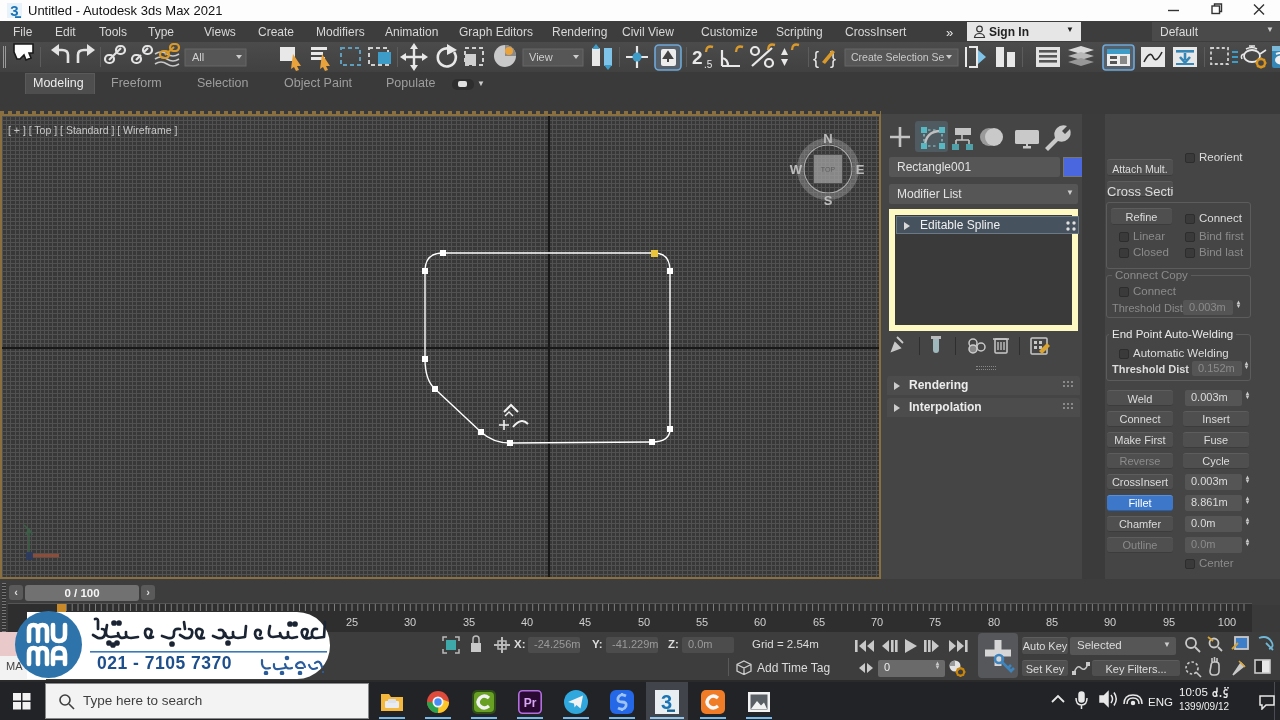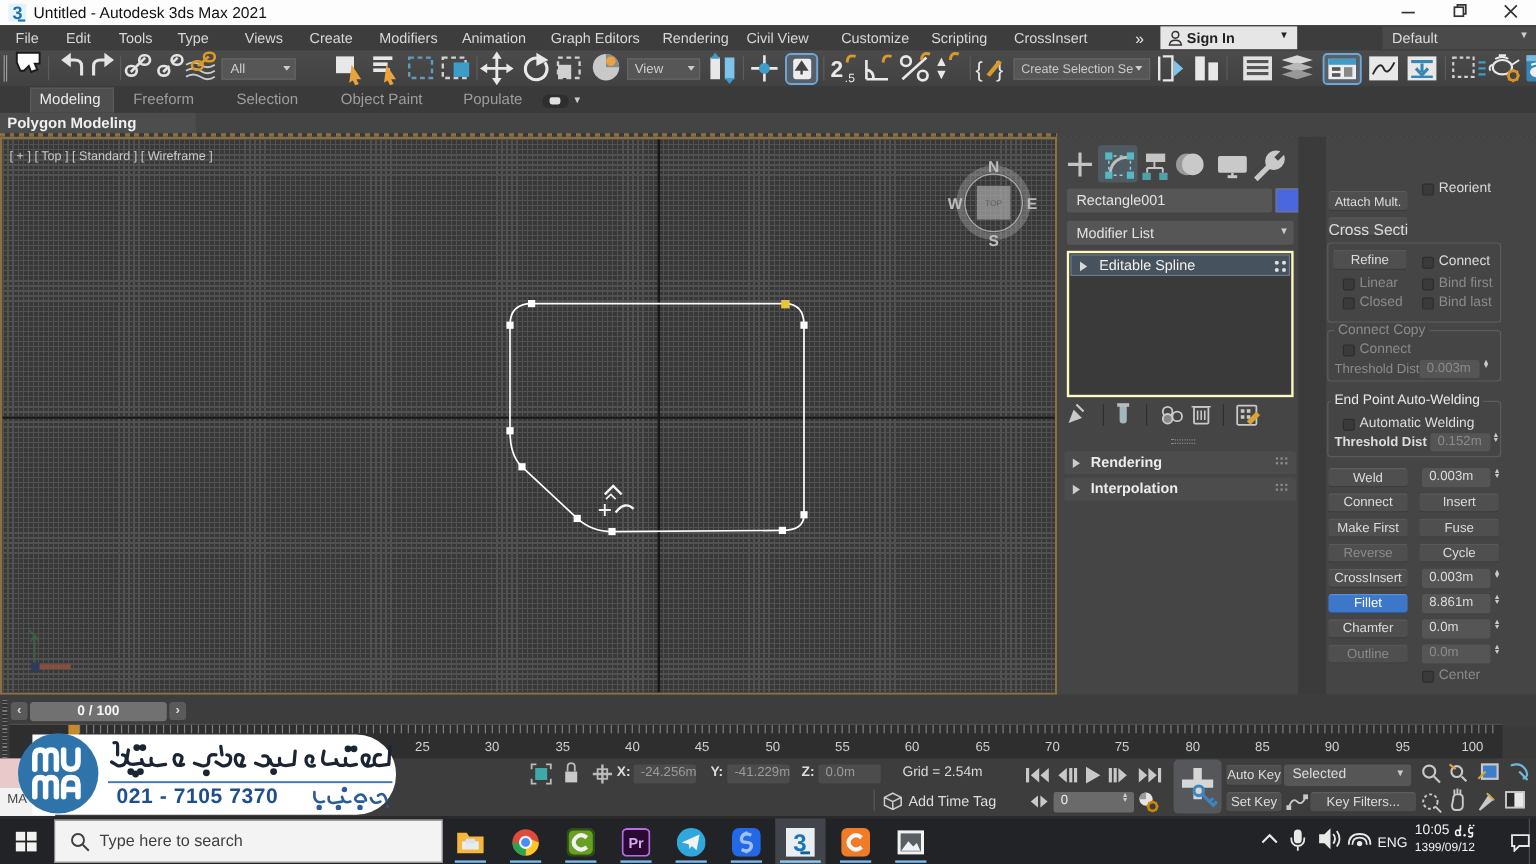--- a/index.html
+++ b/index.html
@@ -272,23 +272,20 @@
   <div class="abs" id="ribbontabs"></div>
   <div class="abs" style="left:25px;top:73px;width:70px;height:21px;background:#4e4e4e;border:1px solid #5a5a5a;border-bottom:none"></div>
   <div class="abs" style="left:33px;top:76px;font-size:12.5px;color:#ececec">Modeling</div>
   <div class="abs" style="left:111px;top:76px;font-size:12.5px;color:#9e9e9e">Freeform</div>
   <div class="abs" style="left:197px;top:76px;font-size:12.5px;color:#9e9e9e">Selection</div>
   <div class="abs" style="left:284px;top:76px;font-size:12.5px;color:#9e9e9e">Object Paint</div>
   <div class="abs" style="left:386px;top:76px;font-size:12.5px;color:#9e9e9e">Populate</div>
   <div class="abs" style="left:452px;top:79px;width:22px;height:11px;background:#2e2e2e;border-radius:5px"></div>
   <div class="abs" style="left:458px;top:81px;width:9px;height:6px;background:#e0e0e0;border-radius:2px"></div>
   <div class="abs" style="left:477px;top:79px;font-size:8px;color:#ccc">▼</div>
-  <div class="abs" id="ribbonrow">
-      <div class="abs" id="polylabel">Polygon Modeling</div>
-    </div>
   <div class="abs" style="left:0;top:111px;width:881px;height:3px;background:repeating-linear-gradient(90deg,#8a7040 0 4px,#383838 4px 8px)"></div>
     <div class="abs" style="left:881px;top:114px;width:399px;height:4px;background:repeating-linear-gradient(90deg,#6b6b6b 0 2px,#3e3e3e 2px 5px)"></div>
     <div class="abs" id="vp">
       <div class="abs" id="vpgrid"></div>
     <svg class="abs" style="left:0;top:0" width="877" height="461" viewBox="2 116 877 461">
       <line x1="549" y1="116" x2="549" y2="577" stroke="#181818" stroke-width="2"></line>
       <line x1="2" y1="348" x2="879" y2="348" stroke="#181818" stroke-width="2"></line>
       <g opacity="0.75">
         <circle cx="828" cy="169" r="28" fill="none" stroke="#c8c8c8" stroke-width="6" opacity="0.4"></circle>
         <circle cx="828" cy="169" r="24" fill="none" stroke="#e8e8e8" stroke-width="1.2" opacity="0.8"></circle>
@@ -360,21 +357,21 @@
       <path d="M164 26 L174 16 Q172 10 176 6 Q180 2 186 4 L181 9 L184 12 L189 7 Q191 13 187 17 Q183 21 177 19 L167 29 Z" fill="#c9c9c9"></path>
     </svg>
     <div class="abs" style="left:8px;top:43px;width:171px;height:20px;background:#565656;border-radius:2px">
       <span style="position:absolute;left:8px;top:3px;font-size:12px;color:#e2e2e2">Rectangle001</span>
       </div>
     <div class="abs" style="left:182px;top:43px;width:20px;height:20px;background:#4a67e0;border:1px solid #777"></div>
     <div class="abs" style="left:8px;top:70px;width:189px;height:20px;background:#565656;border-radius:2px">
       <span style="position:absolute;left:8px;top:3px;font-size:12px;color:#e2e2e2">Modifier List</span>
       <span style="position:absolute;left:177px;top:4px;font-size:8px;color:#ccc">▼</span>
       </div>
-    <div class="abs" style="left:8px;top:95px;width:189px;height:122px;background:#3a3a3a;border:2px solid #fef9c3">
+    <div class="abs" style="left:8px;top:95px;width:189px;height:122px;background:#3a3a3a;border:6px solid #fef9c3">
       <div class="abs" style="left:1px;top:1px;width:183px;height:18px;background:#47525f;border:1px solid #6b7886">
         <div style="position:absolute;left:7px;top:5px;width:0;height:0;border-left:6px solid #d8d8d8;border-top:4px solid transparent;border-bottom:4px solid transparent"></div>
         <span style="position:absolute;left:23px;top:1px;font-size:12px;color:#f0f0f0">Editable Spline</span>
         <svg style="position:absolute;left:168px;top:3px" width="12" height="12" viewBox="0 0 12 12">
             <g fill="#e0e0e0">
               <circle cx="3" cy="3" r="1.7"></circle>
               <circle cx="9" cy="3" r="1.7"></circle>
               <circle cx="3" cy="9" r="1.7"></circle>
               <circle cx="9" cy="9" r="1.7"></circle>
             </g>

